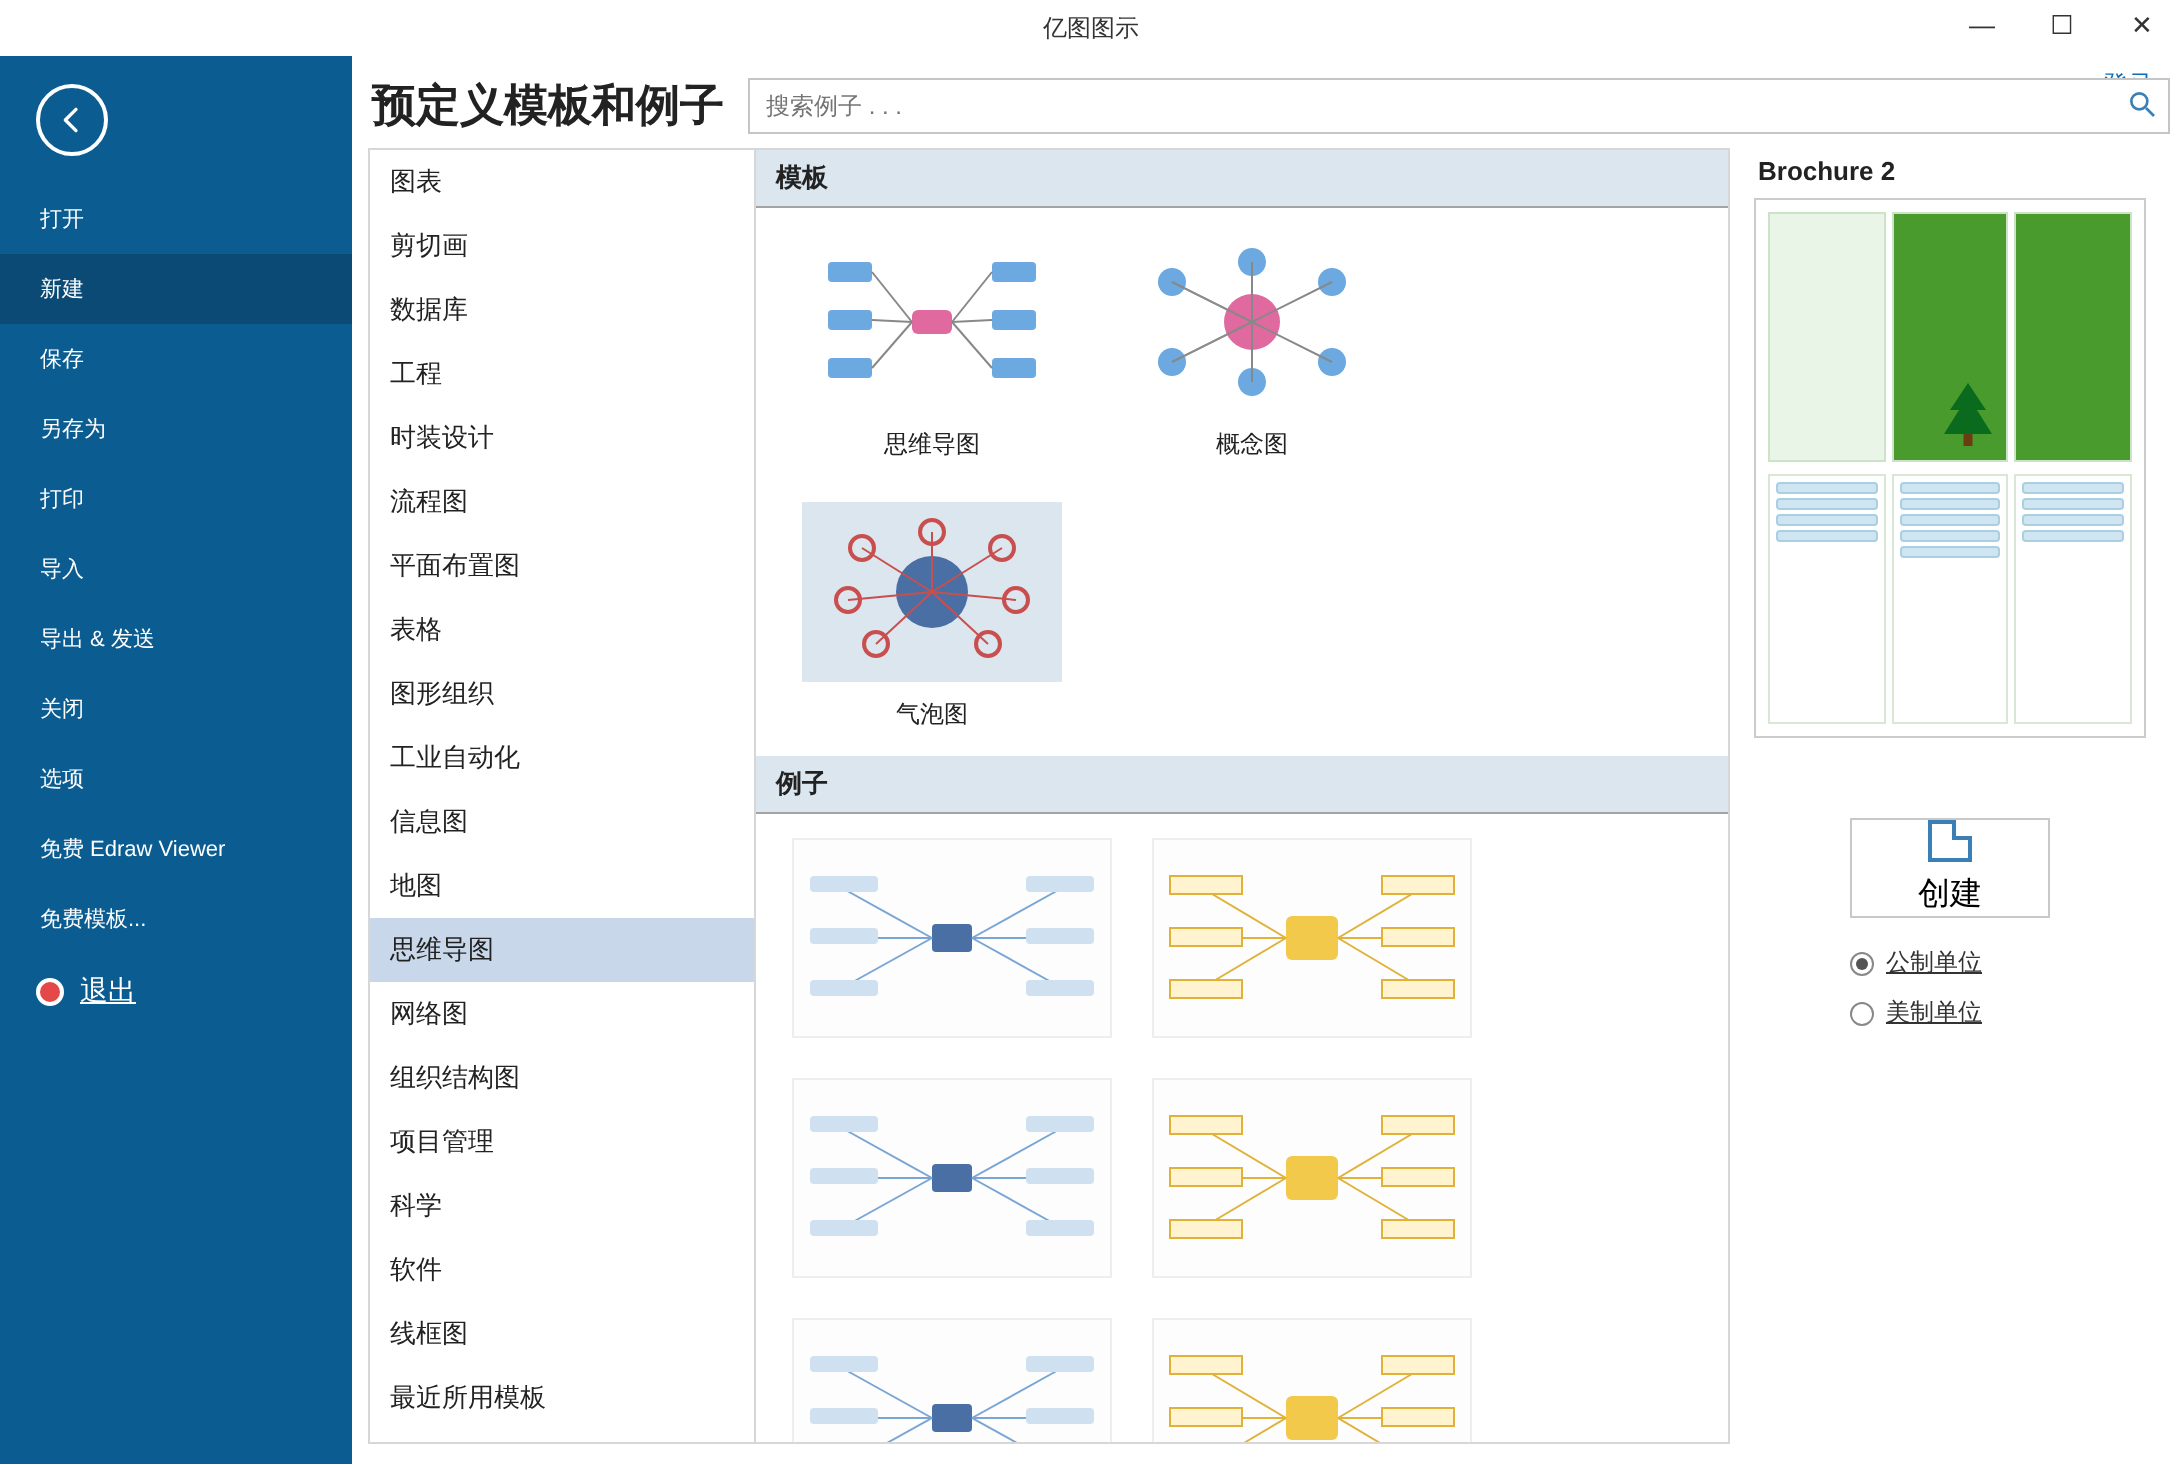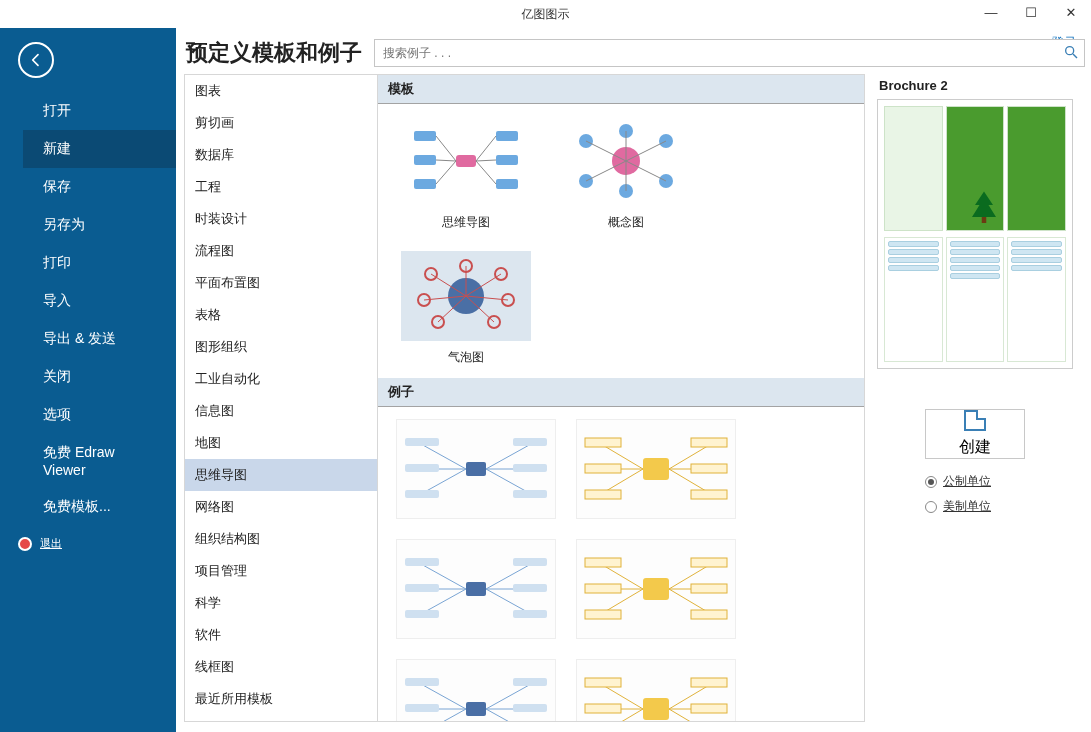--- a/index.html
+++ b/index.html
@@ -5,23 +5,23 @@
 * { box-sizing: border-box; margin: 0; padding: 0; font-family: "Microsoft YaHei", "Segoe UI", sans-serif; }
 html, body { width: 1091px; height: 732px; overflow: hidden; background: #fff; }
 .titlebar { height: 28px; display: flex; align-items: center; justify-content: center; position: relative; font-size: 12px; color: #333; }
 .win-controls { position: absolute; right: 0; top: 0; display: flex; }
 .win-btn { width: 40px; height: 24px; display: flex; align-items: center; justify-content: center; font-size: 13px; color: #333; }
 .login { position: absolute; right: 14px; top: 34px; color: #0a6ebd; font-size: 13px; }
 .main { display: flex; height: calc(100% - 28px); }
 .sidebar { width: 176px; background: #0a5c91; color: #fff; display: flex; flex-direction: column; padding-top: 8px; }
 .back-circle { width: 36px; height: 36px; border: 2px solid #fff; border-radius: 50%; margin: 6px 0 14px 18px; display: flex; align-items: center; justify-content: center; }
 .back-circle svg { width: 16px; height: 16px; }
-.side-item { padding: 10px 20px; font-size: 14px; cursor: pointer; margin-left: 23px; }
+.side-item { padding: 10px 20px; font-size: 11px; cursor: pointer; }
 .side-item.selected { background: #0b4a74; }
-.side-exit { display: flex; align-items: center; gap: 8px; padding: 10px 18px; font-size: 11px; text-decoration: underline; }
+.side-exit { display: flex; align-items: center; gap: 8px; padding: 10px 18px; font-size: 14px; text-decoration: underline; }
 .exit-icon { width: 14px; height: 14px; border-radius: 50%; background: #e54848; border: 2px solid #fff; }
 .content { flex: 1; display: flex; flex-direction: column; padding: 10px 6px 0 8px; }
 .header-row { display: flex; align-items: center; gap: 12px; margin-bottom: 6px; }
 .page-title { font-size: 22px; font-weight: bold; color: #222; padding-left: 2px; }
 .search-wrap { flex: 1; position: relative; margin-right: 0; }
 .search-input { width: 100%; height: 28px; border: 1px solid #c5c5c5; padding: 0 30px 0 8px; font-size: 12px; color: #555; }
 .search-icon { position: absolute; right: 6px; top: 5px; color: #3a7fb5; }
 .below { display: flex; height: calc(100% - 46px); justify-content: space-between; }
 .catlist { width: 194px; border: 1px solid #d7d7d7; overflow-y: auto; background: #fff; }
 .cat-item { padding: 7px 10px; font-size: 13px; color: #222; cursor: pointer; white-space: nowrap; }

